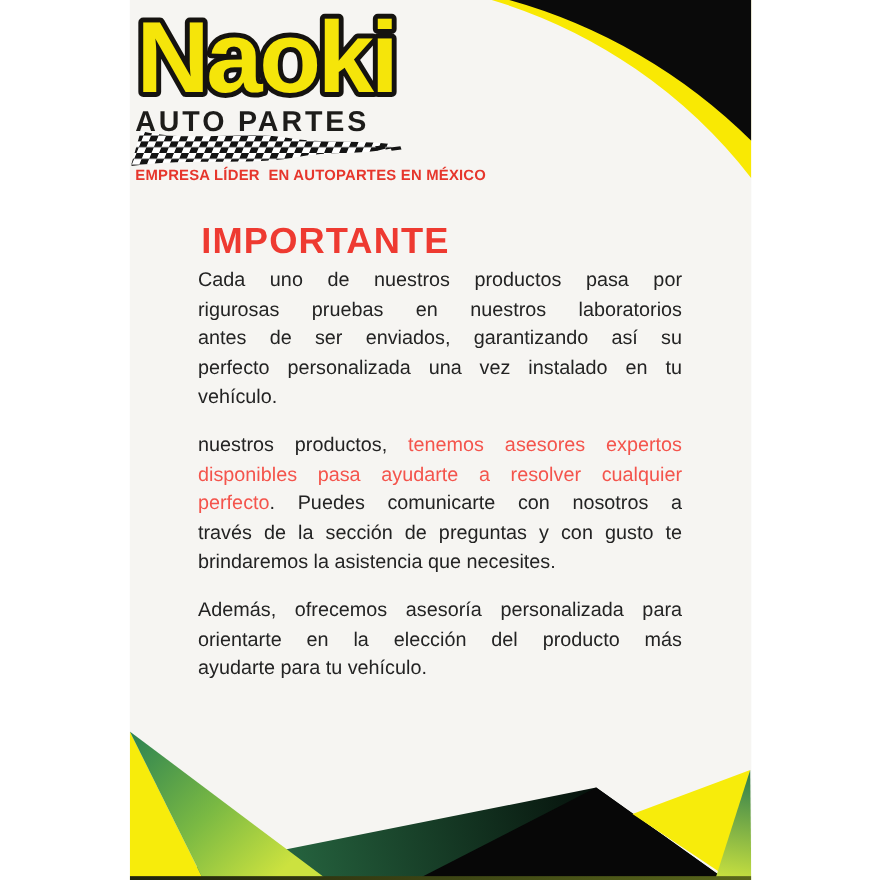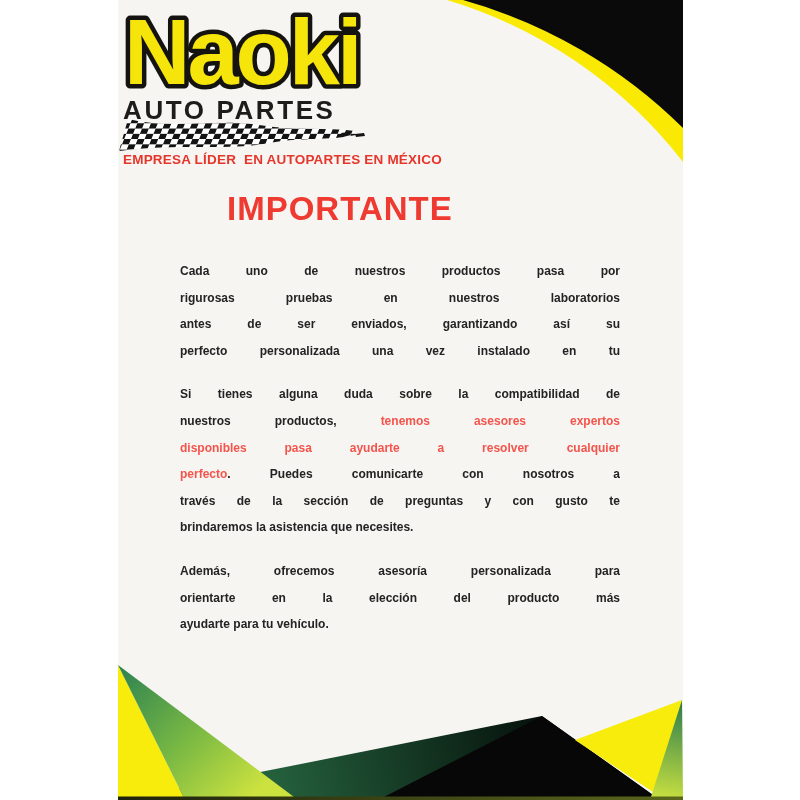--- a/index.html
+++ b/index.html
@@ -26,28 +26,27 @@
     font-size:26px;font-weight:bold;letter-spacing:2.6px;color:#1d1c1a;
   }
   .flag-svg{position:absolute;left:1px;top:118px;width:250px;height:34px;display:block;}
   .tagline{
     position:absolute;left:5px;top:152px;
     font-size:13.5px;font-weight:bold;color:var(--red-tagline,#e6362c);
     letter-spacing:0.2px;white-space:pre;
   }
   
   .heading{
-    position:absolute;left:65px;top:190px;
+    position:absolute;left:65px;top:200px;
     font-size:33px;font-weight:bold;letter-spacing:1px;
     color:var(--red-heading,#ee3a31);
-    margin-left:44px;
   }
   .body-text{
-    position:absolute;left:62px;top:258px;width:440px;
-    font-size:12px;font-weight:bold;color:var(--ink,#232323);
+    position:absolute;left:62px;top:241px;width:440px;
+    font-size:18px;font-weight:normal;color:var(--ink,#232323);
     line-height:26.6px;
   }
   .para{margin:0 0 17px 0;}
   .line{text-align:justify;text-align-last:justify;white-space:normal;}
   .line.last{text-align-last:left;}
   .red{color:var(--red-highlight,#f4544c);}
   
   .bottom-svg{position:absolute;left:0;bottom:0;width:565px;height:140px;display:block;}
 </style>
 </head>
@@ -81,23 +80,23 @@
   <div class="tagline">EMPRESA LÍDER&nbsp; EN AUTOPARTES EN MÉXICO</div>
 
   <div class="heading">IMPORTANTE</div>
 
   <div class="body-text">
       <div class="para">
         <div class="line"><span>Cada uno de nuestros productos pasa por</span></div>
         <div class="line"><span>rigurosas pruebas en nuestros laboratorios</span></div>
         <div class="line"><span>antes de ser enviados, garantizando así su</span></div>
         <div class="line"><span>perfecto personalizada una vez instalado en tu</span></div>
+        <div class="line last"><span>vehículo.</span></div>
       </div>
       <div class="para">
-        <div class="line"><span>Si tienes alguna duda sobre la compatibilidad de</span></div>
         <div class="line"><span>nuestros productos, </span><span class="red">tenemos asesores expertos</span></div>
         <div class="line"><span class="red">disponibles pasa ayudarte a resolver cualquier</span></div>
         <div class="line"><span class="red">perfecto</span><span>. Puedes comunicarte con nosotros a</span></div>
         <div class="line"><span>través de la sección de preguntas y con gusto te</span></div>
         <div class="line last"><span>brindaremos la asistencia que necesites.</span></div>
       </div>
       <div class="para">
         <div class="line"><span>Además, ofrecemos asesoría personalizada para</span></div>
         <div class="line"><span>orientarte en la elección del producto más</span></div>
         <div class="line last"><span>ayudarte para tu vehículo.</span></div>

